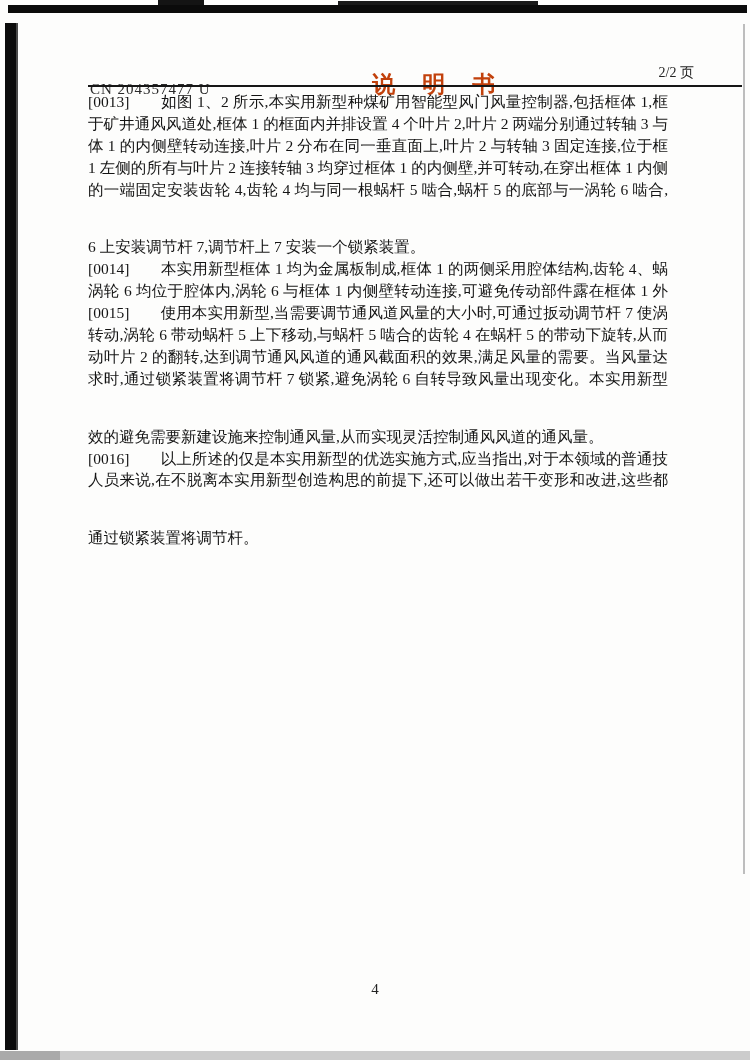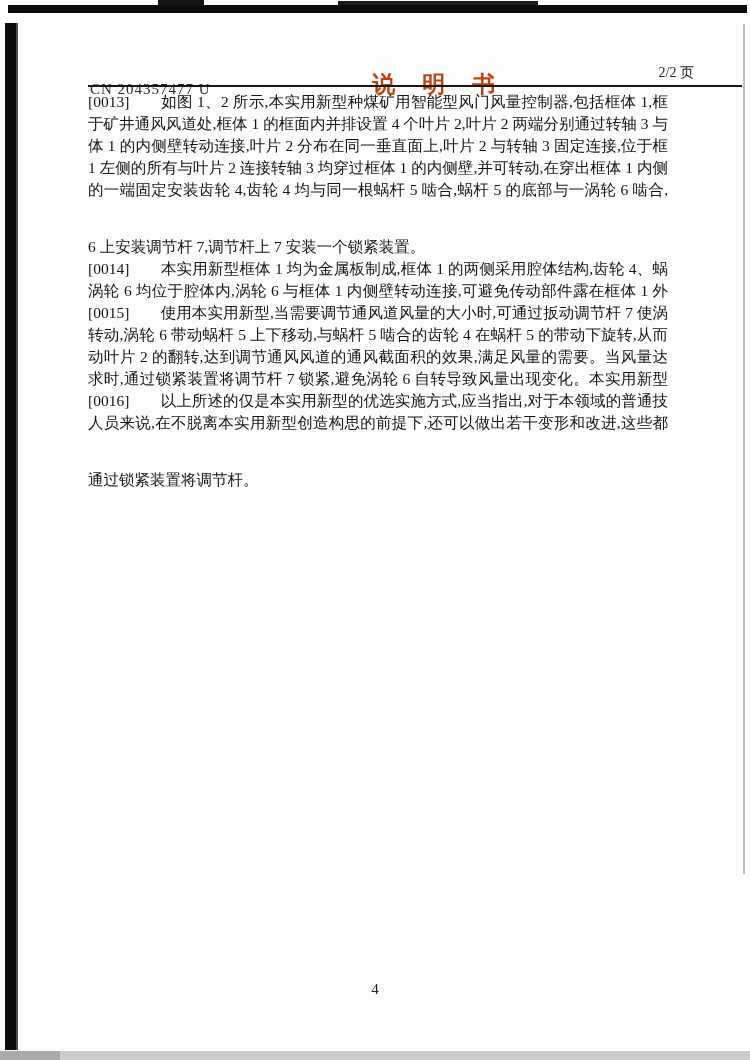--- a/index.html
+++ b/index.html
@@ -69,20 +69,21 @@
     </div>
     <div>
       <div class="line just">[0014]　　本实用新型框体 1 均为金属板制成,框体 1 的两侧采用腔体结构,齿轮 4、蜗杆 5、</div>
       <div class="line just">涡轮 6 均位于腔体内,涡轮 6 与框体 1 内侧壁转动连接,可避免传动部件露在框体 1 外部。</div>
     </div>
     <div>
       <div class="line just">[0015]　　使用本实用新型,当需要调节通风道风量的大小时,可通过扳动调节杆 7 使涡轮 6</div>
       <div class="line just">转动,涡轮 6 带动蜗杆 5 上下移动,与蜗杆 5 啮合的齿轮 4 在蜗杆 5 的带动下旋转,从而带</div>
       <div class="line just">动叶片 2 的翻转,达到调节通风风道的通风截面积的效果,满足风量的需要。当风量达到要</div>
       <div class="line just">求时,通过锁紧装置将调节杆 7 锁紧,避免涡轮 6 自转导致风量出现变化。本实用新型可有</div>
+      <div class="line short">效的避免需要新建设施来控制通风量,从而实现灵活控制通风风道的通风量。</div>
     </div>
     <div>
       <div class="line just">[0016]　　以上所述的仅是本实用新型的优选实施方式,应当指出,对于本领域的普通技术</div>
       <div class="line just">人员来说,在不脱离本实用新型创造构思的前提下,还可以做出若干变形和改进,这些都属</div>
       <div class="line short">通过锁紧装置将调节杆。</div>
     </div>
   </div>
 
   <div class="footer">
     <span class="pageno">4</span>

